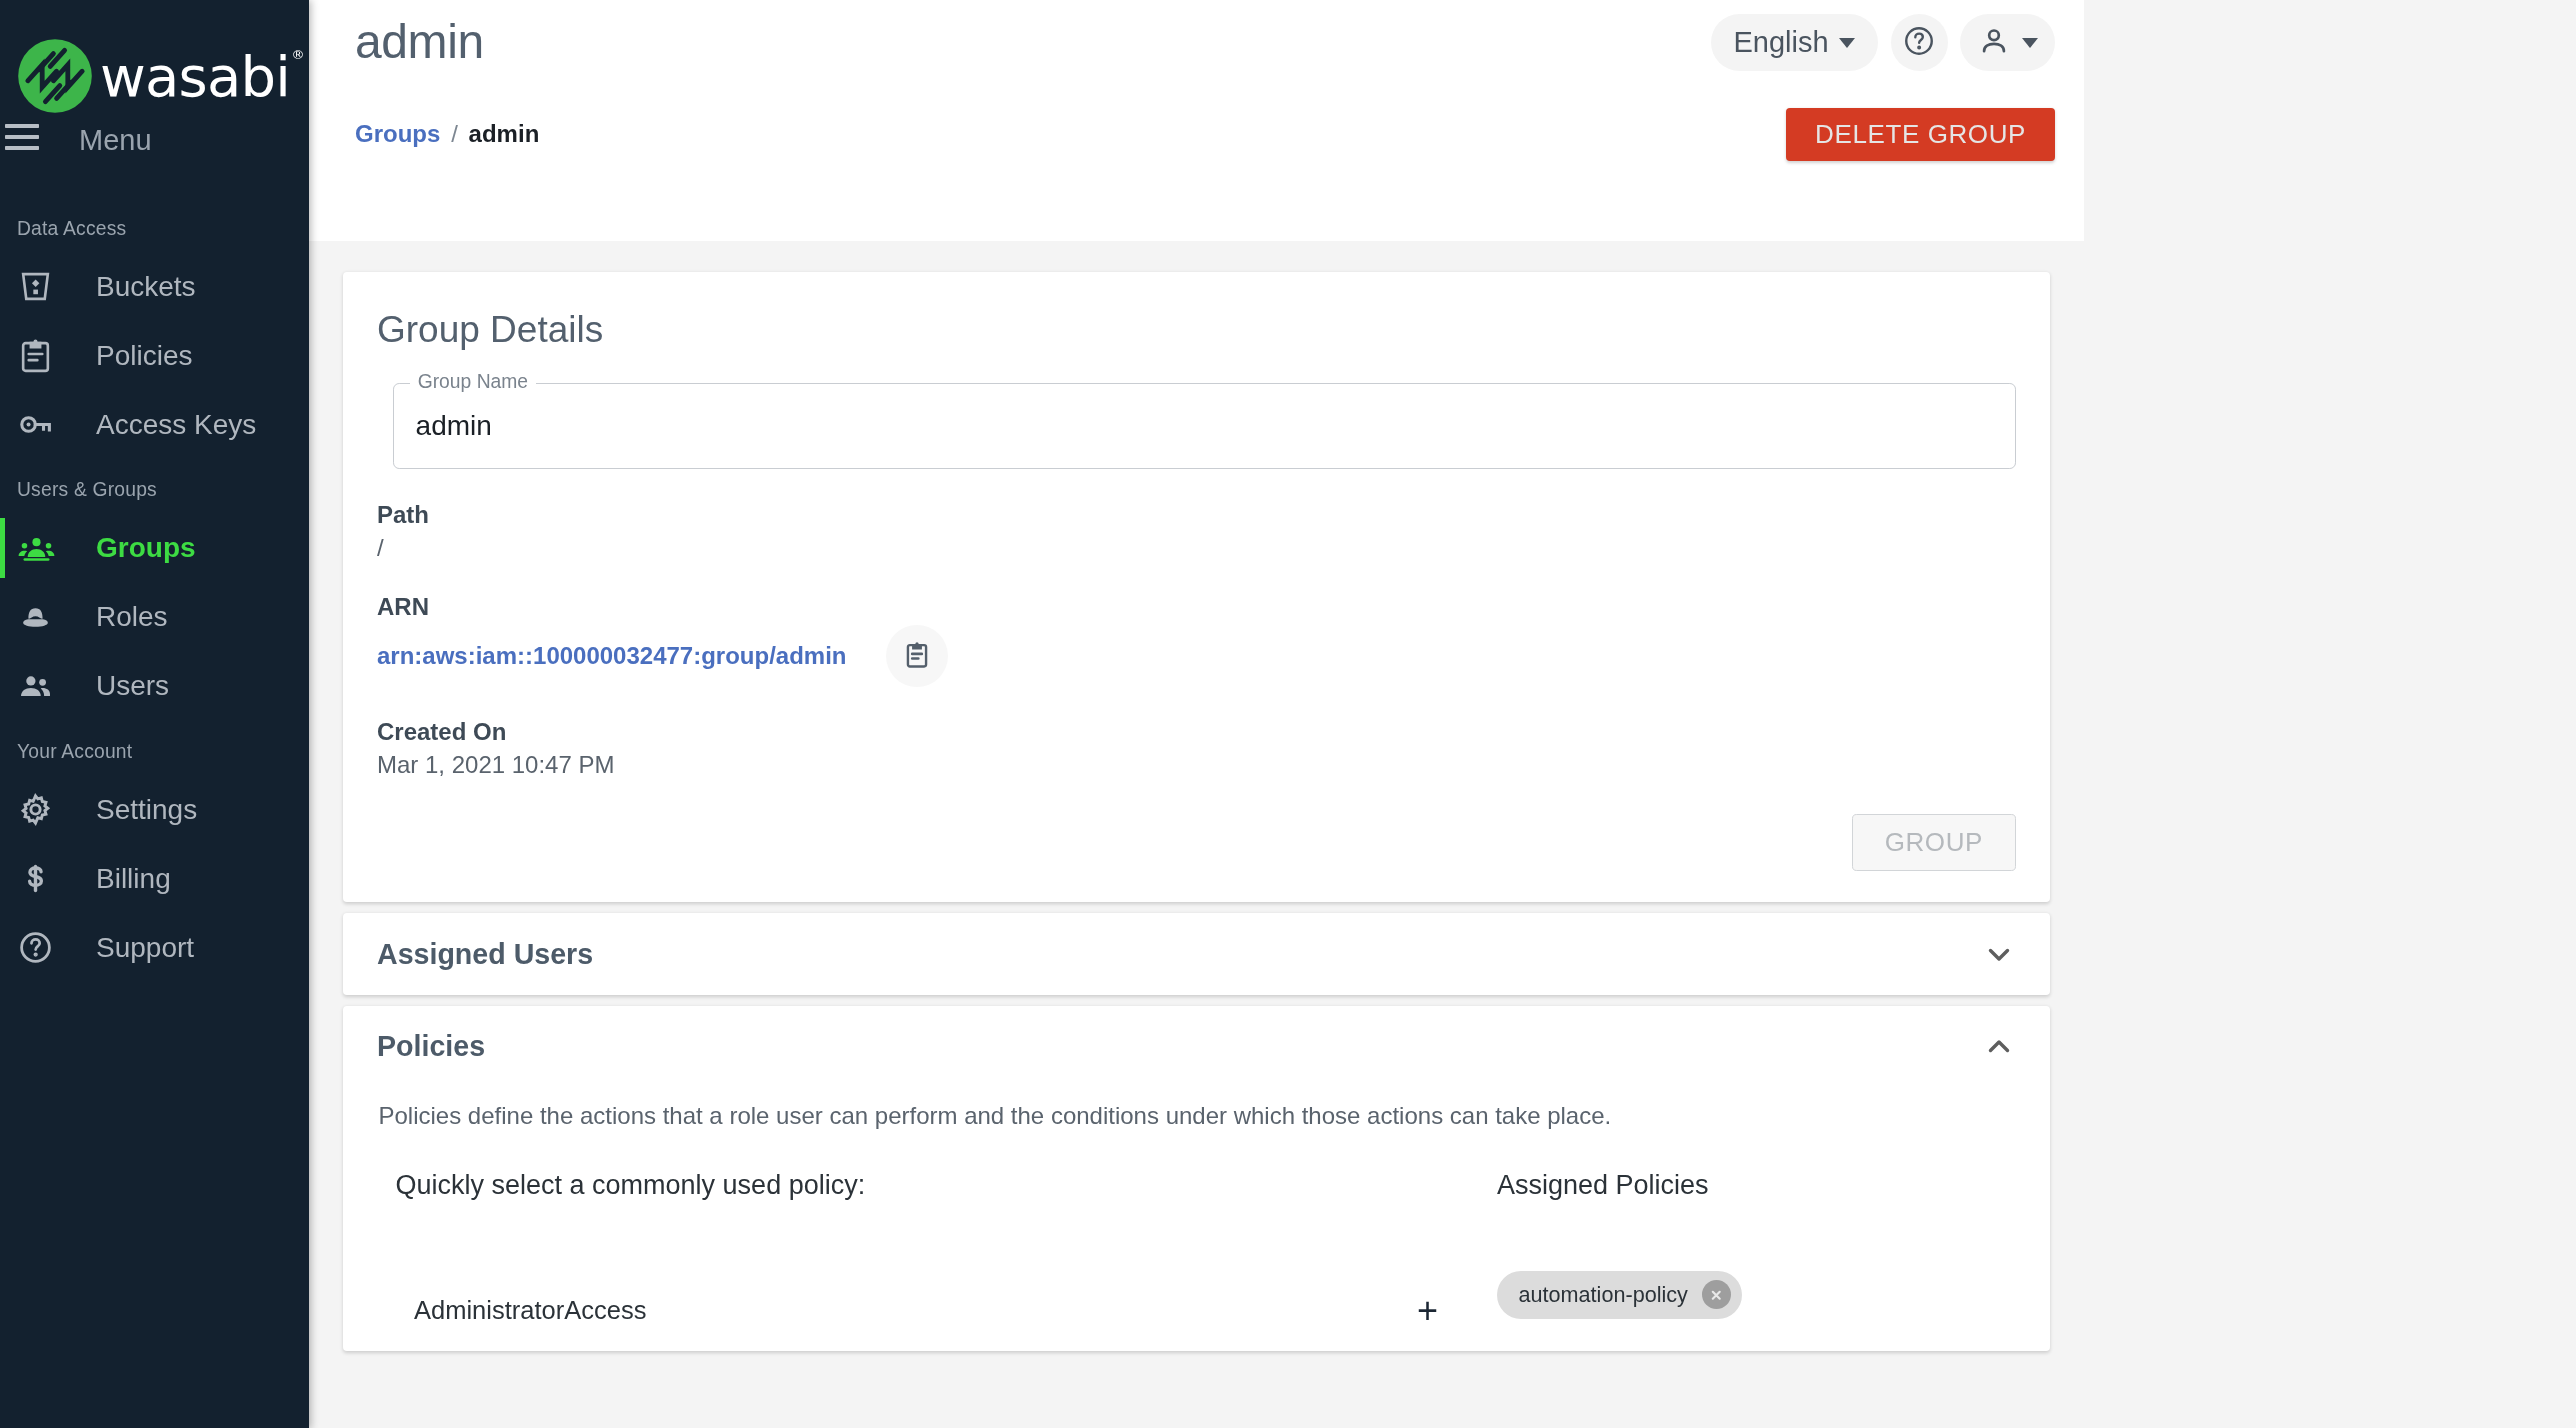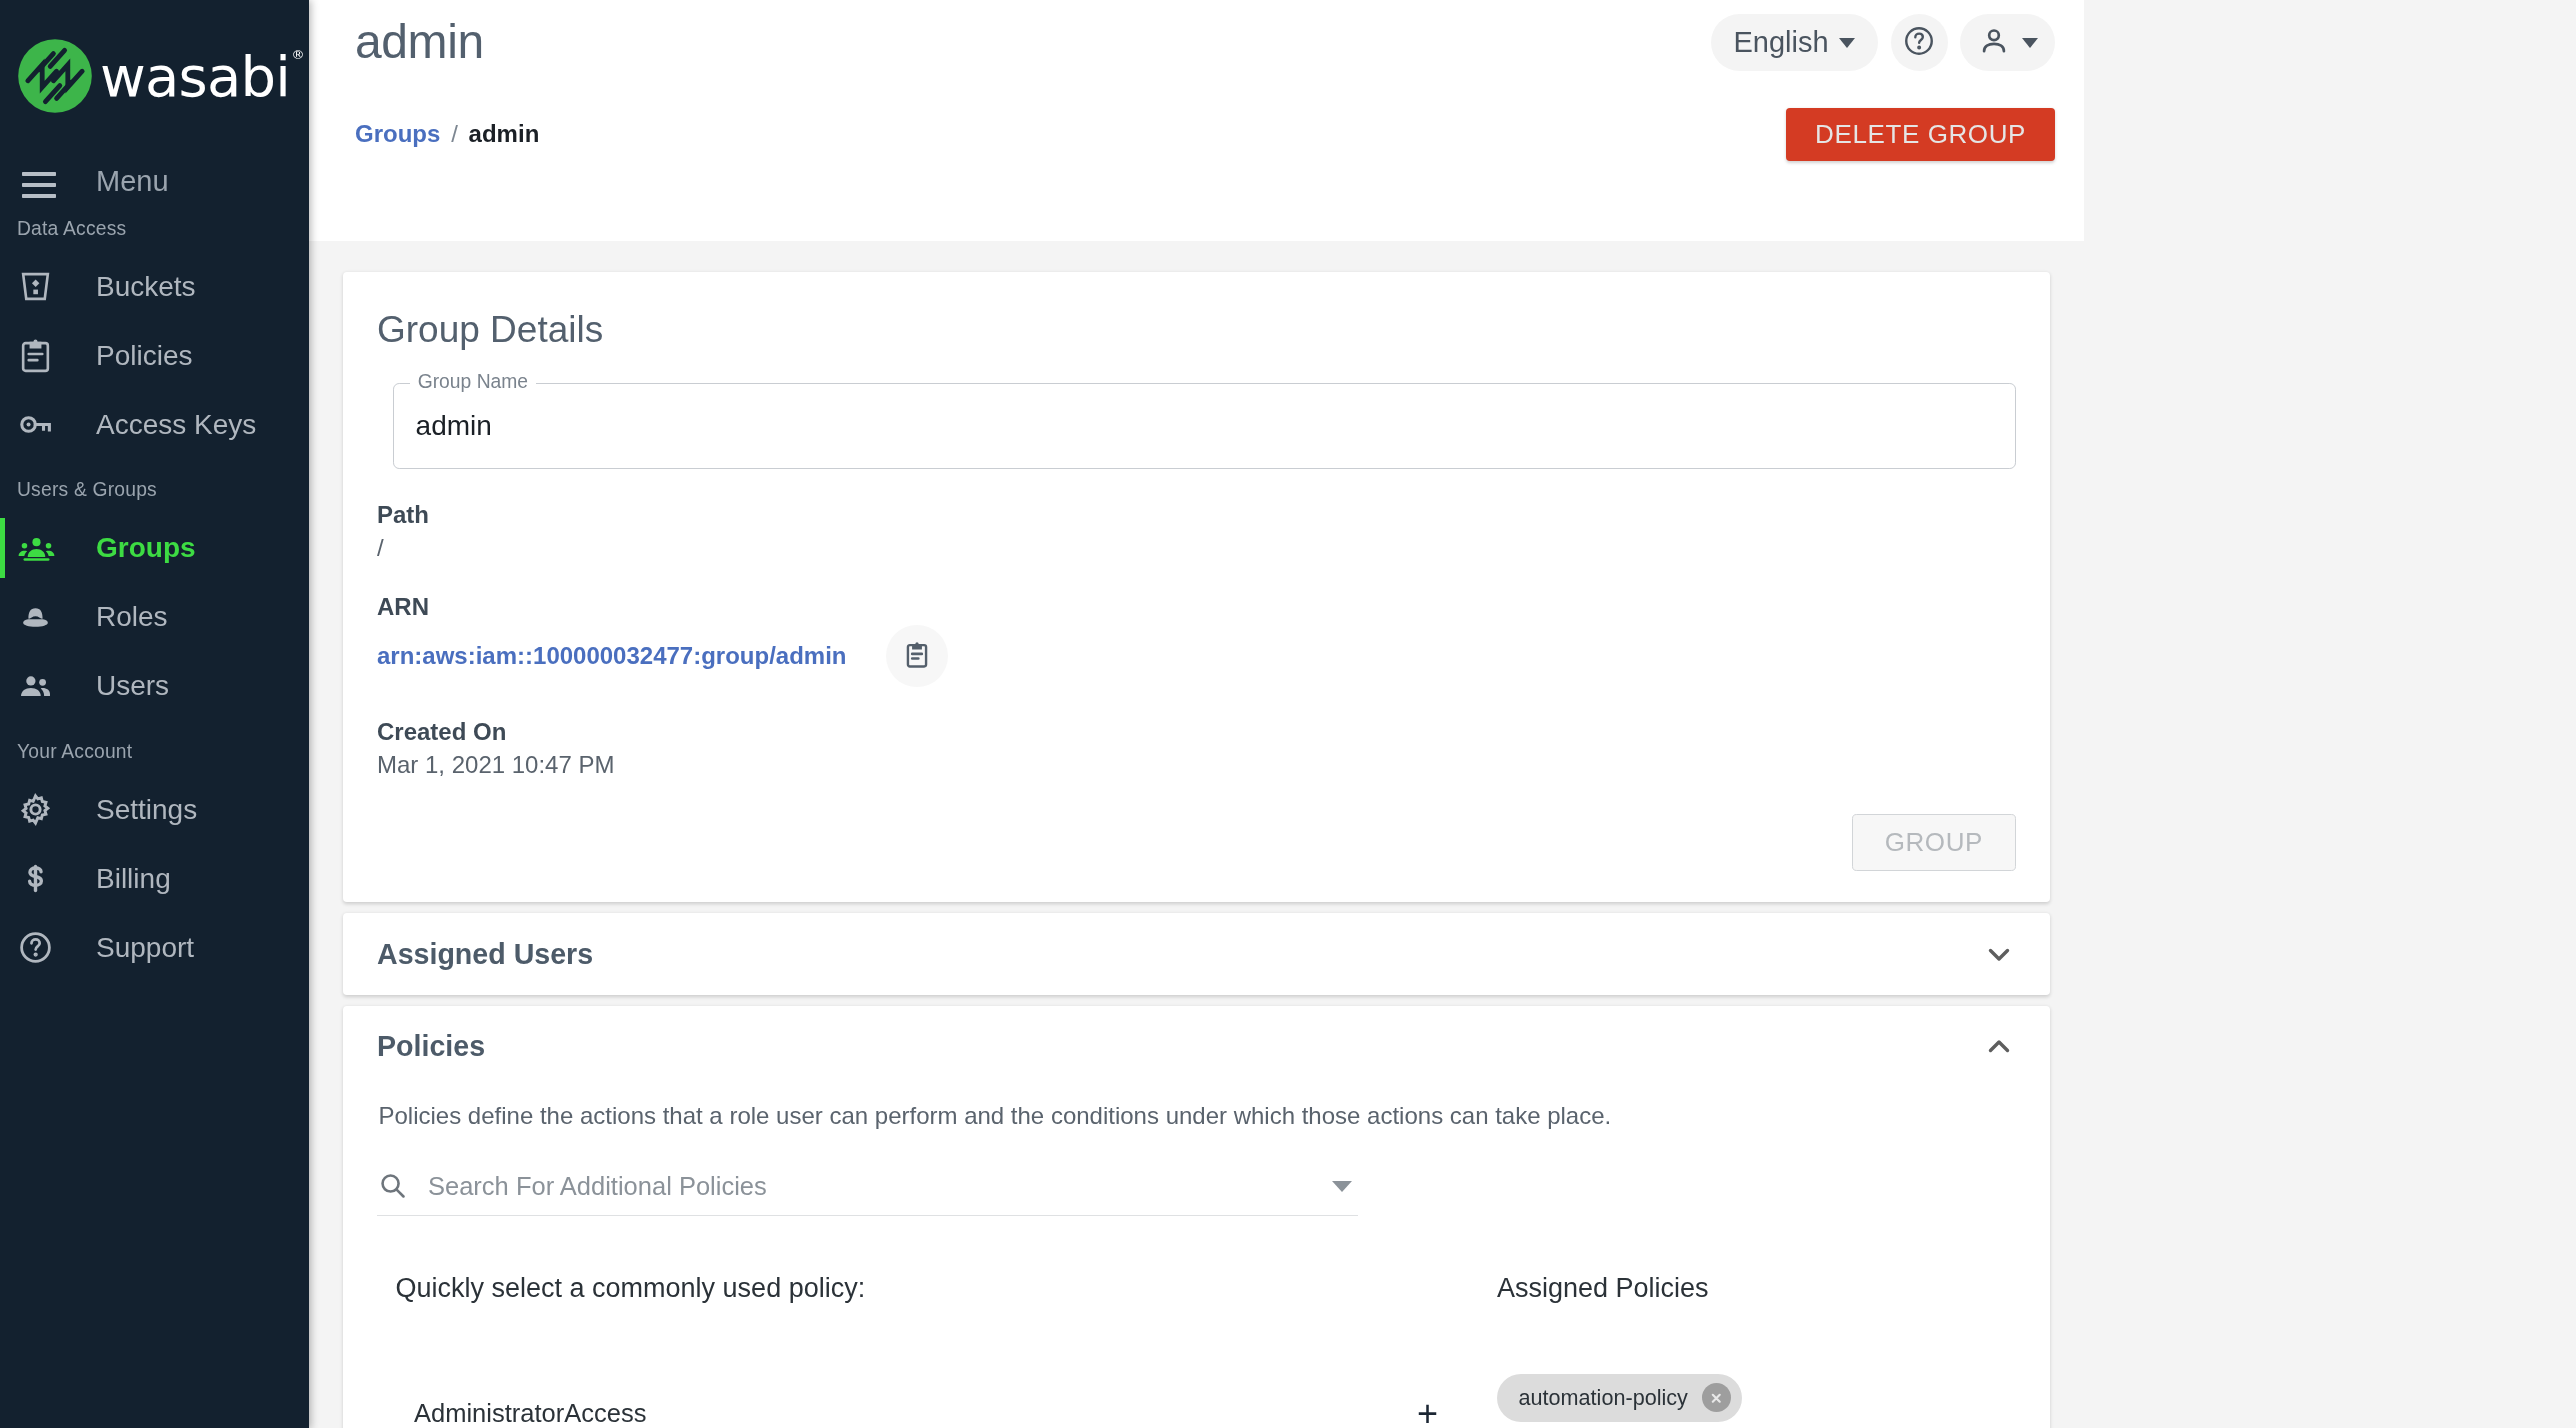--- a/index.html
+++ b/index.html
@@ -21,22 +21,22 @@
   .logo-wrap { padding: 28px 0 0 15.4px; height: 124px; display: flex; align-items: center; }
   .logo-mark { width: 80px; height: 80px; flex: 0 0 80px; }
   .logo-word {
     color: #ffffff; font-size: 56px; letter-spacing: -0.8px;
     font-weight: 400; margin-left: 4.6px; position: relative;
     font-family: "DejaVu Sans", sans-serif;
   }
   .logo-reg { font-size: 13px; vertical-align: super; position: relative; top: -17px; left: 1.5px; }
 
   .menu-row {
-    display: flex; align-items: flex-end; height: 74px;
-    padding-left: 17px; cursor: pointer;
+    display: flex; align-items: flex-start; height: 74px;
+    cursor: pointer;
   }
   .burger { width: 45px; flex: 0 0 45px; display:flex; flex-direction: column; gap: 7px; padding-left: 4.6px;}
   .burger i { display: block; height: 3.9px; background: #b7bec6; border-radius: 0.8px; width: 34px; }
   .menu-label { color: #9aa4ae; font-size: 29px; margin-left: 34px; font-weight: 400; }
 
   .nav-section-title {
     color: #9aa4ae; font-size: 19.3px; padding: 20px 0 12.4px 17px; letter-spacing: 0.2px;
   }
   .nav-item {
     display: flex; align-items: center; height: 69px;
@@ -421,30 +421,20 @@
           <span class="chev">
             <svg width="34" height="34" viewBox="0 0 24 24" fill="none" stroke="#5e5e5e" stroke-width="2.4" stroke-linecap="round" stroke-linejoin="round">
               <path d="M6 14.5 L12 8.5 L18 14.5"></path>
             </svg>
           </span>
         </div>
 
         <div class="policies-body">
           <div class="policies-desc">Policies define the actions that a role user can perform and the conditions under which those actions can take place.</div>
 
-          <div class="search-row">
-            <span>
-              <svg width="31" height="31" viewBox="0 0 24 24" fill="none" stroke="#6e757c" stroke-width="2" stroke-linecap="round">
-                <circle cx="10.5" cy="10.5" r="6.2"></circle>
-                <path d="M15.2 15.2 L20.5 20.5"></path>
-              </svg>
-            </span>
-            <span class="search-placeholder">Search For Additional Policies</span>
-            <span class="search-caret"></span>
-          </div>
 
           <div class="two-col">
             <div class="col-left">
               <div class="col-head left">Quickly select a commonly used policy:</div>
 
               <div class="policy-row">
                 <span>AdministratorAccess</span>
                 <span class="plus-ico">+</span>
               </div>
 

